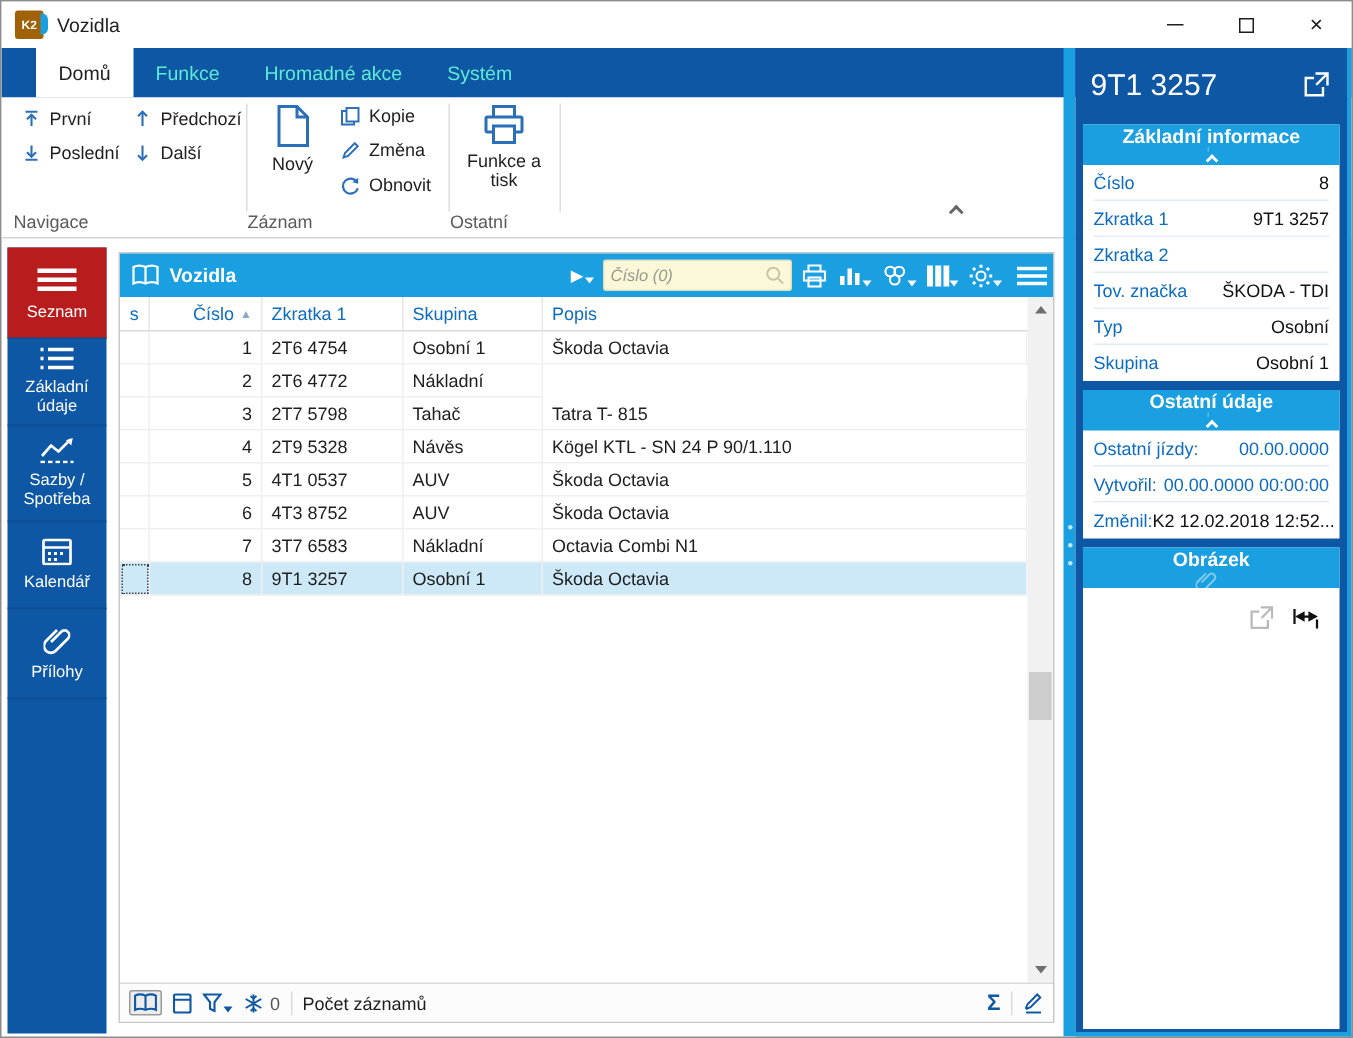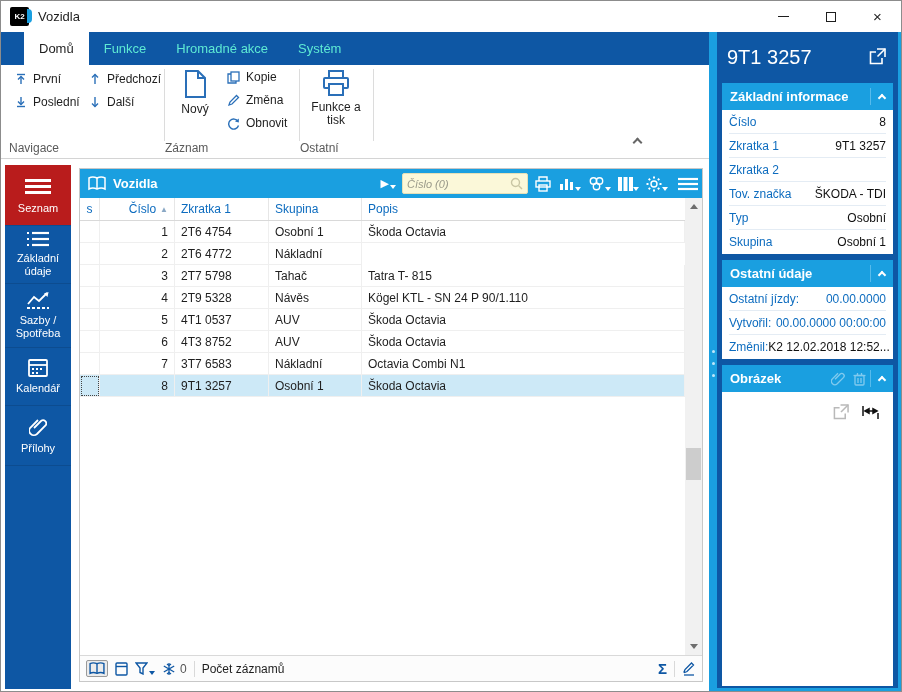--- a/index.html
+++ b/index.html
@@ -1,21 +1,21 @@
 <!DOCTYPE html>
 <html><head>
 <meta charset="utf-8">
 <style>
   * { margin:0; padding:0; box-sizing:border-box; }
   html,body { width:902px; height:692px; background:#e8e8e8; font-family:"Liberation Sans", sans-serif; }
   .win { position:absolute; top:0; left:0; width:902px; height:692px; background:#ffffff; border:1px solid #8c8c8c; overflow:hidden; }
 
   
   .titlebar { position:absolute; top:0; left:0; width:100%; height:31px; background:#ffffff; }
-  .k2logo { position:absolute; top:6px; left:9px; width:19px; height:19px; background:#000000; color:#ffffff; font-size:8px; font-weight:bold; text-align:center; line-height:19px; border-radius:2px; }
+  .k2logo { position:absolute; top:6px; left:9px; width:19px; height:19px; background:#a16207; color:#ffffff; font-size:8px; font-weight:bold; text-align:center; line-height:19px; border-radius:2px; }
   .k2logo::after { content:""; position:absolute; right:-3px; top:2px; width:5px; height:14px; background:#1A9FE0; border-radius:0 4px 4px 0; }
   .win-title { position:absolute; top:8px; left:37px; font-size:13px; color:#1e1e1e; }
   .winbtns { position:absolute; top:0; right:0; height:31px; display:flex; }
   .winbtn { width:47px; height:31px; display:flex; align-items:center; justify-content:center; color:#1e1e1e; }
   .glyph-min { width:11px; height:1px; background:#1e1e1e; display:block; }
   .glyph-max { width:10px; height:10px; border:1px solid #1e1e1e; display:block; }
   .glyph-close { font-size:15px; line-height:15px; }
 
   
   .tabstrip { position:absolute; top:31px; left:0; width:100%; height:33px; background:#0E57A4; display:flex; padding-left:23px; }
@@ -87,21 +87,21 @@
 
   
   .splitter { position:absolute; top:31px; left:708px; width:8px; height:659px; background:#1A9FE0; }
   .splitter .dot { position:absolute; left:3px; width:3px; height:3px; background:#bfe6fa; border-radius:50%; }
 
   
   .detail { position:absolute; top:31px; left:716px; width:184px; height:659px; background:#0E57A4; border-right:3px solid #1A9FE0; border-bottom:3px solid #1A9FE0; }
   .d-title { position:absolute; top:14px; left:10px; font-size:20px; color:#ffffff; }
   .d-title-ext { position:absolute; top:16px; right:12px; }
   .card { position:absolute; left:5px; width:171px; background:#ffffff; }
-  .card-head { height:27px; background:#1A9FE0; color:#ffffff; font-size:13px; font-weight:bold; display:flex; align-items:center; padding:0 8px; }
+  .card-head { height:27px; background:#1A9FE0; color:#ffffff; font-size:13px; font-weight:bold; display:flex; align-items:center; padding:0 8px;flex-direction:column; }
   .ch-spacer { flex:1; }
   .ch-sep { width:1px; height:17px; background:#56bbec; margin:0 8px 0 4px; }
   .ch-chev { display:flex; align-items:center; padding-top:3px; }
   .frow { display:flex; align-items:center; justify-content:space-between; height:24px; margin:0 7px; border-bottom:1px solid #e4ecf4; font-size:12px; }
   .frow .fl { color:#0D6CBF; white-space:nowrap; }
   .frow .fv { color:#111; white-space:nowrap; }
   .frow .fv.blue { color:#0D6CBF; }
   .card-head .dim { opacity:0.45; }
   .imgbody { position:relative; height:300px; }
   .img-ext { position:absolute; top:12px; right:44px; }

